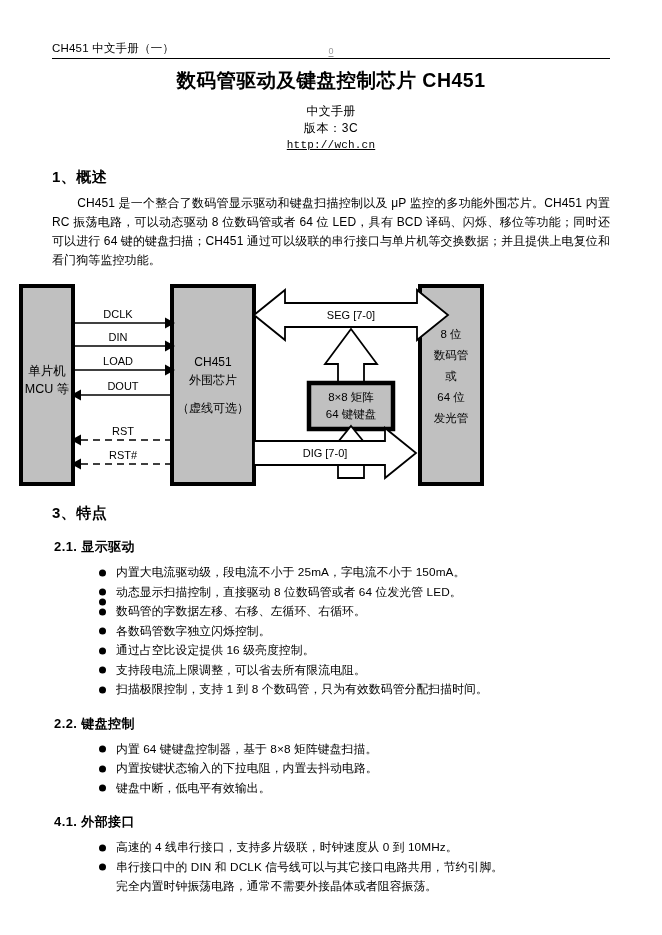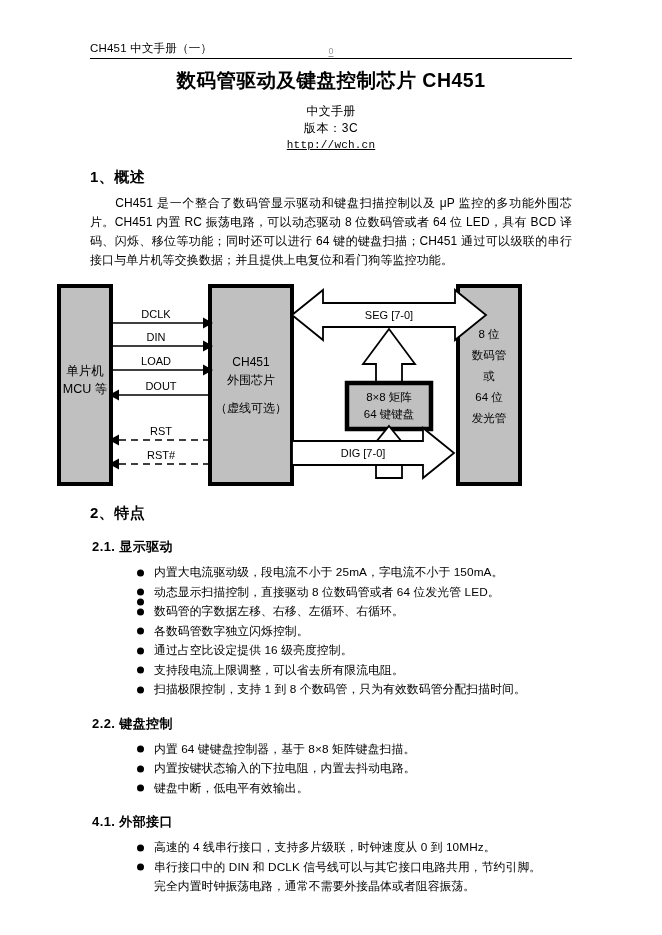--- a/index.html
+++ b/index.html
@@ -14,21 +14,21 @@
     color: #000000;
     position: relative;
     overflow: hidden;
   }
 
   .page {
     position: relative;
     width: 662px;
     height: 935px;
     box-sizing: border-box;
-    padding: 0 90px;
+    padding: 0 52px;
   }
 
   
   .header {
     position: relative;
     height: 38px;
     padding-top: 20px;
     border-bottom: 1.6px solid #000;
     display: flex;
     align-items: flex-end;
@@ -214,21 +214,21 @@
       <text x="346" y="136" font-size="11.5" text-anchor="middle">64 键键盘</text>
 
       <polygon points="346,144 372,176 359,176 359,196 333,196 333,176 320,176" fill="#ffffff" stroke="#000" stroke-width="1.8"></polygon>
 
       <polygon points="249,159 380,159 380,146 411,171 380,196 380,183 249,183" fill="#ffffff" stroke="#000" stroke-width="1.8"></polygon>
       <text x="320" y="175" font-size="11" text-anchor="middle" class="mono-lbl">DIG [7-0]</text>
 
     </svg>
   </div>
 
-  <div class="h1">2、特点</div>
+  <div class="h1">3、特点</div>
 
   <div class="h2">2.1. 显示驱动</div>
   <ul class="bullets">
     <li><span class="dot"></span><span>内置大电流驱动级，段电流不小于 25mA，字电流不小于 150mA。</span></li>
     <li><span class="dot"></span><span>动态显示扫描控制，直接驱动 8 位数码管或者 64 位发光管 LED。</span></li>
     <li><span class="dot"></span></li>
     <li><span class="dot"></span><span>数码管的字数据左移、右移、左循环、右循环。</span></li>
     <li><span class="dot"></span><span>各数码管数字独立闪烁控制。</span></li>
     <li><span class="dot"></span><span>通过占空比设定提供 16 级亮度控制。</span></li>
     <li><span class="dot"></span><span>支持段电流上限调整，可以省去所有限流电阻。</span></li>

